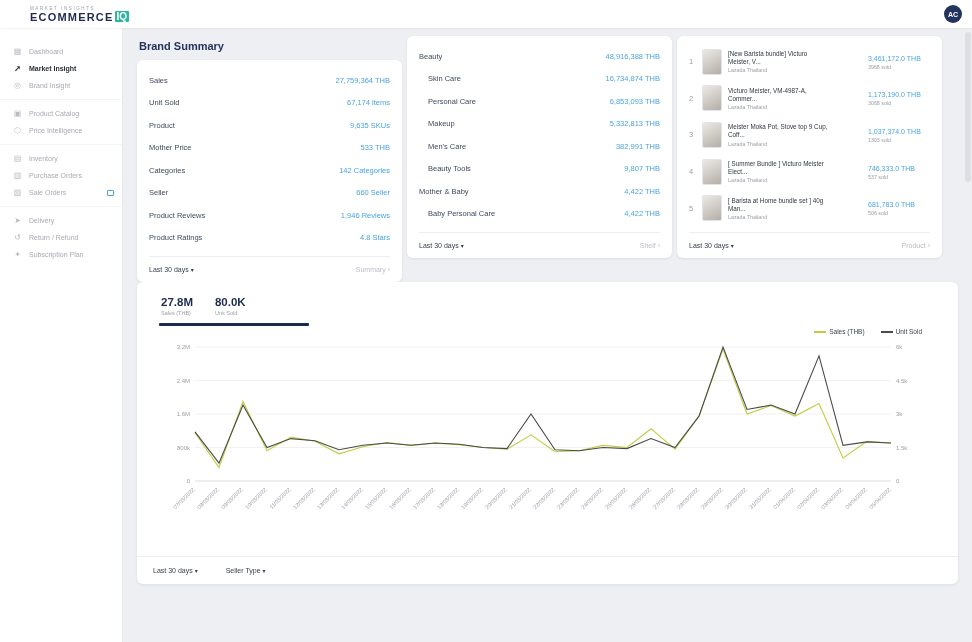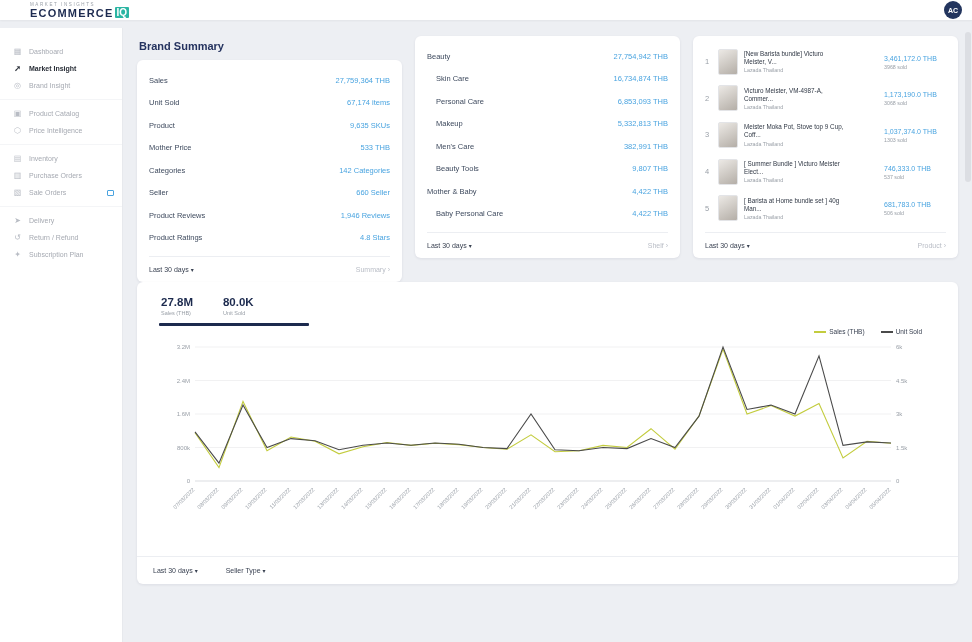--- a/index.html
+++ b/index.html
@@ -1,39 +1,39 @@
 <!DOCTYPE html>
 <html><head>
 <meta charset="utf-8">
 <style>
   *{box-sizing:border-box;margin:0;padding:0;}
   html,body{width:972px;height:642px;overflow:hidden;}
   body{font-family:"Liberation Sans",sans-serif;background:#edeff3;position:relative;}
 
   
-  .header{position:absolute;top:0;left:0;right:0;height:20px;background:#fff;display:flex;align-items:center;justify-content:space-between;padding:0 10px 0 30px;z-index:6;box-shadow:0 1px 2px rgba(0,0,0,.05);}
+  .header{position:absolute;top:0;left:0;right:0;height:28px;background:#fff;display:flex;align-items:center;justify-content:space-between;padding:0 10px 0 30px;z-index:6;box-shadow:0 1px 2px rgba(0,0,0,.05);}
   .logo-top{font-size:4.5px;letter-spacing:1.6px;color:#9aa0a8;}
   .logo-row{display:flex;align-items:center;}
   .logo-main{font-size:11px;font-weight:bold;color:#1d2b50;letter-spacing:1.2px;}
   .logo-badge{font-size:10px;font-weight:bold;color:#fff;background:#2bb5a3;padding:0 2px;margin-left:1px;border-radius:1px;}
   .avatar{width:18px;height:18px;border-radius:50%;background:#23355e;color:#fff;font-size:7px;font-weight:bold;display:flex;align-items:center;justify-content:center;cursor:pointer;}
 
   
   .sidebar{position:absolute;top:28px;left:0;bottom:0;width:123px;background:#fff;border-right:1px solid #e7e9ed;padding-top:10px;z-index:5;}
   .side-group{padding:5px 0;}
   .side-group + .side-group{border-top:1px solid #f4f5f7;}
   .side-item{height:17px;display:flex;align-items:center;gap:7px;padding:0 8px 0 13px;font-size:7px;color:#a6aab2;cursor:pointer;}
   .side-item .icon{font-size:8px;width:9px;text-align:center;color:#b8bcc4;}
   .side-item.active{color:#2a2f38;font-weight:bold;}
   .side-item.active .icon{color:#2a2f38;}
   .badge{margin-left:auto;width:7px;height:6px;border:1px solid #4aa3df;border-radius:1px;}
 
   
   .main{position:absolute;left:123px;top:28px;right:0;bottom:0;padding:8px 14px 0 14px;}
-  .cards-row{display:flex;gap:13px;}
+  .cards-row{display:flex;gap:5px;}
   .col{width:265px;}
   .card-title{font-size:11px;font-weight:bold;color:#25335f;margin:4px 0 8px 2px;}
   .card{background:#fff;border-radius:6px;box-shadow:0 1px 3px rgba(20,30,60,.08);padding:2px 12px 0;height:222px;display:flex;flex-direction:column;}
   .kv-rows,.prod-rows{flex:1;display:flex;flex-direction:column;justify-content:space-evenly;}
   .kv-row{display:flex;justify-content:space-between;align-items:center;font-size:7.5px;}
   .kv-label{color:#3e4a5e;}
   .kv-label.indent{padding-left:9px;}
   .kv-value{color:#4aa4e0;}
   .card-footer{border-top:1px solid #eceef2;height:26px;display:flex;align-items:center;justify-content:space-between;font-size:7px;}
   .filter{color:#3a4252;cursor:pointer;white-space:nowrap;}
@@ -49,21 +49,21 @@
   .prod-right{margin-left:auto;width:62px;}
   .prod-value{font-size:7px;color:#4aa4e0;line-height:1.3;}
   .prod-sold{font-size:5.3px;color:#9aa0a8;margin-top:1px;}
 
   
   .bs-header{display:flex;align-items:center;gap:8px;margin:20px 0 8px 2px;}
   .bs-title{font-size:12px;font-weight:bold;color:#25335f;}
   .bs-sub{font-size:7px;color:#8a8f98;}
   .bs-pill{font-size:7px;color:#3a4252;background:#fff;padding:2.5px 8px;border-radius:3px;box-shadow:0 1px 2px rgba(0,0,0,.09);}
   .big-card{background:#fff;border-radius:6px;box-shadow:0 1px 3px rgba(20,30,60,.08);height:302px;position:relative;padding:10px 16px 0;}
-  .tabs{display:flex;gap:30px;padding:4px 8px 0;width:max-content;justify-content:space-between;}
+  .tabs{display:flex;gap:22px;padding:4px 8px 0;width:max-content;justify-content:space-between;}
   .tab{cursor:pointer;}
   .tab-value{font-size:11.5px;font-weight:bold;color:#1c2a4e;}
   .tab-label{font-size:5.5px;color:#9aa0a8;margin-top:2px;}
   .tabs-underline{height:3px;background:#1c2a4e;width:150px;margin:7px 0 2px 6px;border-radius:1px;}
   .legend{display:flex;gap:16px;justify-content:flex-end;align-items:center;font-size:6.5px;color:#3a4252;margin:2px 20px 0 0;}
   .swatch{display:inline-block;width:12px;height:2px;margin-right:3px;vertical-align:middle;}
   #sales-chart{display:block;margin-top:2px;}
   .big-footer{position:absolute;bottom:0;left:0;right:0;height:28px;border-top:1px solid #eceef2;display:flex;align-items:center;gap:28px;padding:0 16px;font-size:7px;}
 
   .scrollbar{position:absolute;right:1px;top:32px;width:6px;bottom:4px;z-index:9;}
@@ -184,21 +184,21 @@
           <span class="flink"><span>Summary</span> <span>›</span></span>
         </div>
       </div>
     </div>
 
     <div class="col">
       <div class="card">
         <div class="kv-rows" id="category-rows">
             <div class="kv-row">
               <span class="kv-label">Beauty</span>
-              <span class="kv-value">27,754,942 THB</span>
+              <span class="kv-value">48,916,388 THB</span>
             </div>
             <div class="kv-row">
               <span class="kv-label indent">Skin Care</span>
               <span class="kv-value">16,734,874 THB</span>
             </div>
             <div class="kv-row">
               <span class="kv-label indent">Personal Care</span>
               <span class="kv-value">6,853,093 THB</span>
             </div>
             <div class="kv-row">

